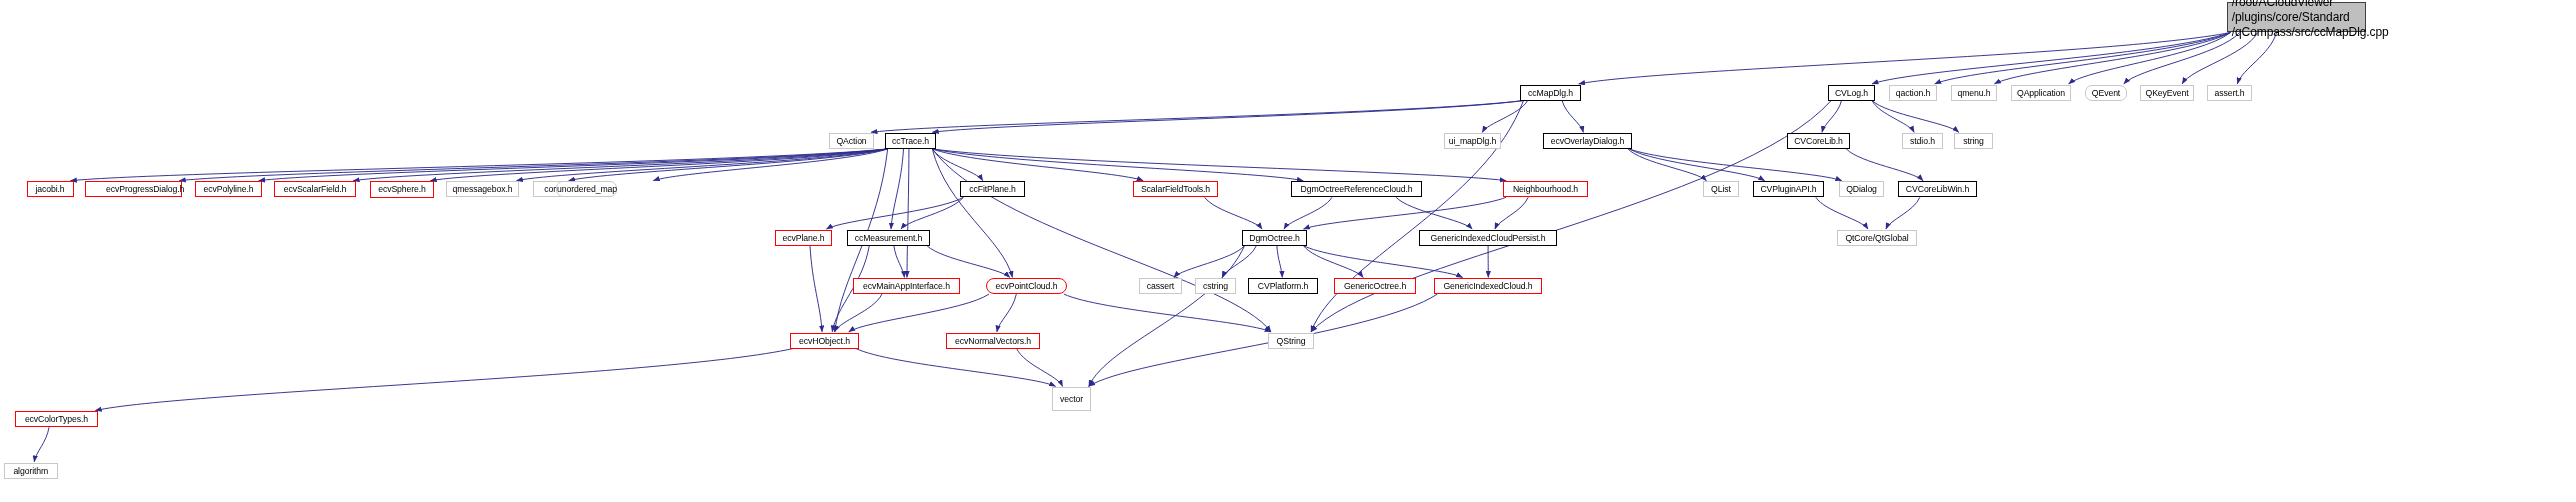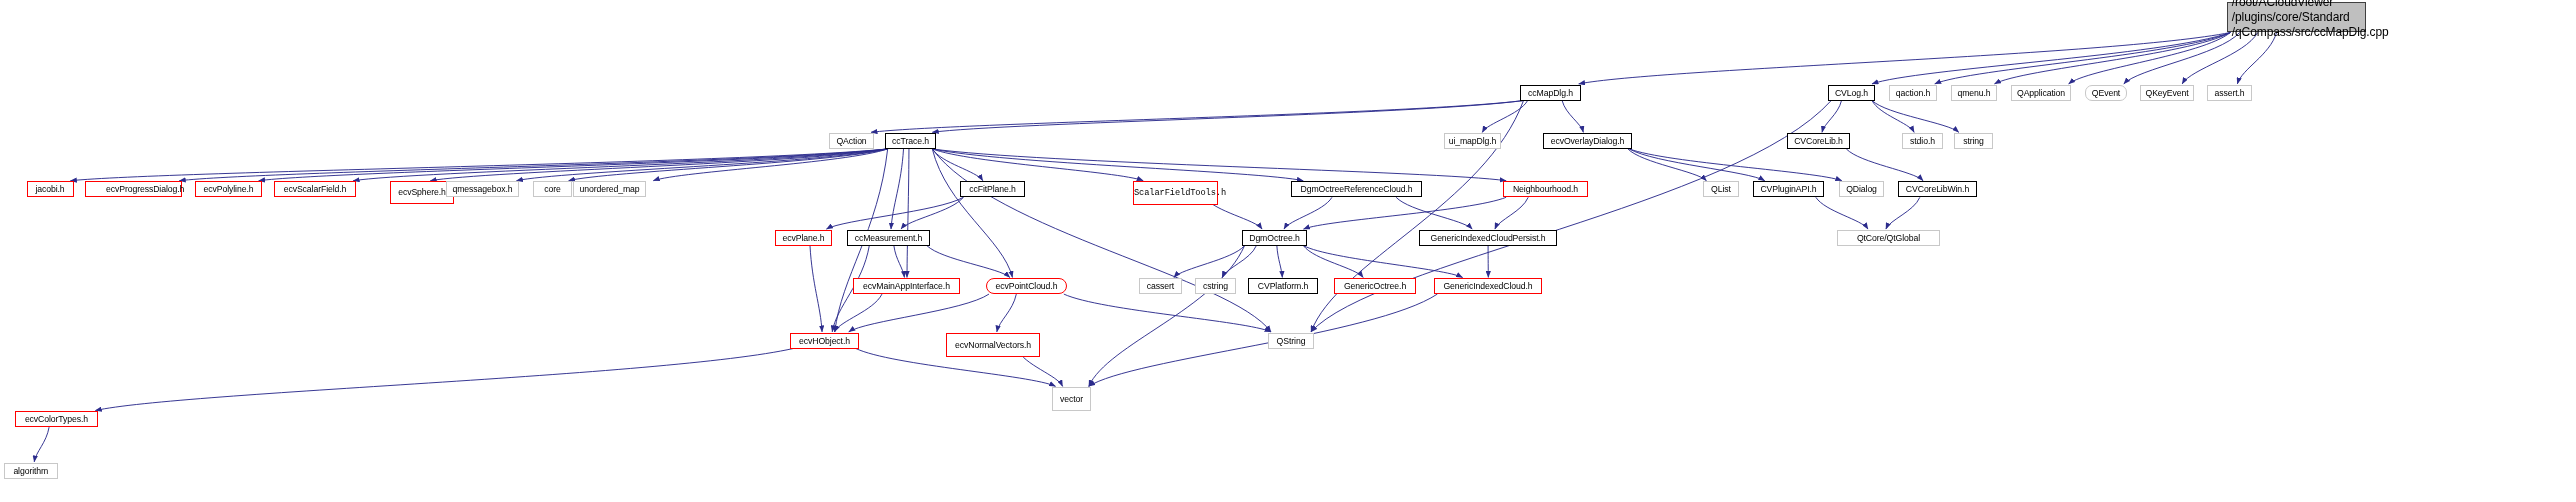--- a/index.html
+++ b/index.html
@@ -158,45 +158,45 @@
       <div class="graph-node kind-bold" style="left: 885px; top: 133px; width: 51px; height: 16px;"><span class="node-label">ccTrace.h</span></div>
       <div class="graph-node kind-plain" style="left: 1444px; top: 133px; width: 57px; height: 16px;"><span class="node-label">ui_mapDlg.h</span></div>
       <div class="graph-node kind-bold" style="left: 1543px; top: 133px; width: 89px; height: 16px;"><span class="node-label">ecvOverlayDialog.h</span></div>
       <div class="graph-node kind-bold" style="left: 1787px; top: 133px; width: 63px; height: 16px;"><span class="node-label">CVCoreLib.h</span></div>
       <div class="graph-node kind-plain" style="left: 1902px; top: 133px; width: 41px; height: 16px;"><span class="node-label">stdio.h</span></div>
       <div class="graph-node kind-plain" style="left: 1954px; top: 133px; width: 39px; height: 16px;"><span class="node-label">string</span></div>
       <div class="graph-node kind-red" style="left: 26.5px; top: 181px; width: 47px; height: 16px;"><span class="node-label">jacobi.h</span></div>
       <div class="graph-node kind-red" style="left: 85px; top: 181px; width: 97px; height: 16px; padding-left: 20px;"><span class="node-label">ecvProgressDialog.h</span></div>
       <div class="graph-node kind-red" style="left: 195px; top: 181px; width: 67px; height: 16px;"><span class="node-label">ecvPolyline.h</span></div>
       <div class="graph-node kind-red" style="left: 274px; top: 181px; width: 82px; height: 16px;"><span class="node-label">ecvScalarField.h</span></div>
-      <div class="graph-node kind-red" style="left: 370px; top: 181px; width: 64px; height: 23px; margin-left: 20px;"><span class="node-label">ecvSphere.h</span></div>
+      <div class="graph-node kind-red" style="left: 370px; top: 181px; width: 64px; height: 17px;"><span class="node-label">ecvSphere.h</span></div>
       <div class="graph-node kind-plain" style="left: 446px; top: 181px; width: 73px; height: 16px;"><span class="node-label">qmessagebox.h</span></div>
       <div class="graph-node kind-plain" style="left: 533px; top: 181px; width: 39px; height: 16px;"><span class="node-label">core</span></div>
-      <div class="graph-node kind-plain" style="left: 573px; top: 181px; width: 73px; height: 16px;"><span class="node-label">unordered_map</span></div>
+      <div class="graph-node kind-plain" style="left: 556px; top: 181px; width: 61px; height: 16px; border-radius: 7px;"><span class="node-label">unordered_map</span></div>
       <div class="graph-node kind-bold" style="left: 960px; top: 181px; width: 65px; height: 16px;"><span class="node-label">ccFitPlane.h</span></div>
-      <div class="graph-node kind-red" style="left: 1133px; top: 181px; width: 85px; height: 24px; font-family: Liberation Mono, monospace;"><span class="node-label">ScalarFieldTools.h</span></div>
+      <div class="graph-node kind-red" style="left: 1133px; top: 181px; width: 85px; height: 16px;"><span class="node-label">ScalarFieldTools.h</span></div>
       <div class="graph-node kind-bold" style="left: 1291px; top: 181px; width: 131px; height: 16px;"><span class="node-label">DgmOctreeReferenceCloud.h</span></div>
       <div class="graph-node kind-red" style="left: 1503px; top: 181px; width: 85px; height: 16px;"><span class="node-label">Neighbourhood.h</span></div>
       <div class="graph-node kind-plain" style="left: 1703px; top: 181px; width: 36px; height: 16px;"><span class="node-label">QList</span></div>
       <div class="graph-node kind-bold" style="left: 1753px; top: 181px; width: 71px; height: 16px;"><span class="node-label">CVPluginAPI.h</span></div>
       <div class="graph-node kind-plain" style="left: 1839px; top: 181px; width: 45px; height: 16px;"><span class="node-label">QDialog</span></div>
       <div class="graph-node kind-bold" style="left: 1898px; top: 181px; width: 79px; height: 16px;"><span class="node-label">CVCoreLibWin.h</span></div>
       <div class="graph-node kind-red" style="left: 775px; top: 230px; width: 57px; height: 16px;"><span class="node-label">ecvPlane.h</span></div>
       <div class="graph-node kind-bold" style="left: 847px; top: 230px; width: 83px; height: 16px;"><span class="node-label">ccMeasurement.h</span></div>
       <div class="graph-node kind-bold" style="left: 1242px; top: 230px; width: 65px; height: 16px;"><span class="node-label">DgmOctree.h</span></div>
       <div class="graph-node kind-bold" style="left: 1419px; top: 230px; width: 138px; height: 16px;"><span class="node-label">GenericIndexedCloudPersist.h</span></div>
-      <div class="graph-node kind-plain" style="left: 1837px; top: 230px; width: 103px; height: 16px;"><span class="node-label">QtCore/QtGlobal</span></div>
+      <div class="graph-node kind-plain" style="left: 1837px; top: 230px; width: 80px; height: 16px;"><span class="node-label">QtCore/QtGlobal</span></div>
       <div class="graph-node kind-red" style="left: 853px; top: 278px; width: 107px; height: 16px;"><span class="node-label">ecvMainAppInterface.h</span></div>
       <div class="graph-node kind-red" style="left: 986px; top: 278px; width: 81px; height: 16px; border-radius: 8px;"><span class="node-label">ecvPointCloud.h</span></div>
       <div class="graph-node kind-plain" style="left: 1139px; top: 278px; width: 43px; height: 16px;"><span class="node-label">cassert</span></div>
       <div class="graph-node kind-plain" style="left: 1195px; top: 278px; width: 41px; height: 16px;"><span class="node-label">cstring</span></div>
       <div class="graph-node kind-bold" style="left: 1248px; top: 278px; width: 70px; height: 16px;"><span class="node-label">CVPlatform.h</span></div>
       <div class="graph-node kind-red" style="left: 1334px; top: 278px; width: 82px; height: 16px;"><span class="node-label">GenericOctree.h</span></div>
       <div class="graph-node kind-red" style="left: 1434px; top: 278px; width: 108px; height: 16px;"><span class="node-label">GenericIndexedCloud.h</span></div>
       <div class="graph-node kind-red" style="left: 790px; top: 333px; width: 69px; height: 16px;"><span class="node-label">ecvHObject.h</span></div>
-      <div class="graph-node kind-red" style="left: 946px; top: 333px; width: 94px; height: 24px;"><span class="node-label">ecvNormalVectors.h</span></div>
+      <div class="graph-node kind-red" style="left: 946px; top: 333px; width: 94px; height: 16px;"><span class="node-label">ecvNormalVectors.h</span></div>
       <div class="graph-node kind-plain" style="left: 1268px; top: 333px; width: 46px; height: 16px;"><span class="node-label">QString</span></div>
       <div class="graph-node kind-plain" style="left: 1052px; top: 387px; width: 39px; height: 24px;"><span class="node-label">vector</span></div>
       <div class="graph-node kind-red" style="left: 15px; top: 411px; width: 83px; height: 16px;"><span class="node-label">ecvColorTypes.h</span></div>
       <div class="graph-node kind-plain" style="left: 3.8px; top: 463px; width: 54px; height: 16px;"><span class="node-label">algorithm</span></div>
     </div>
 </div>
 
 
 </body></html>

